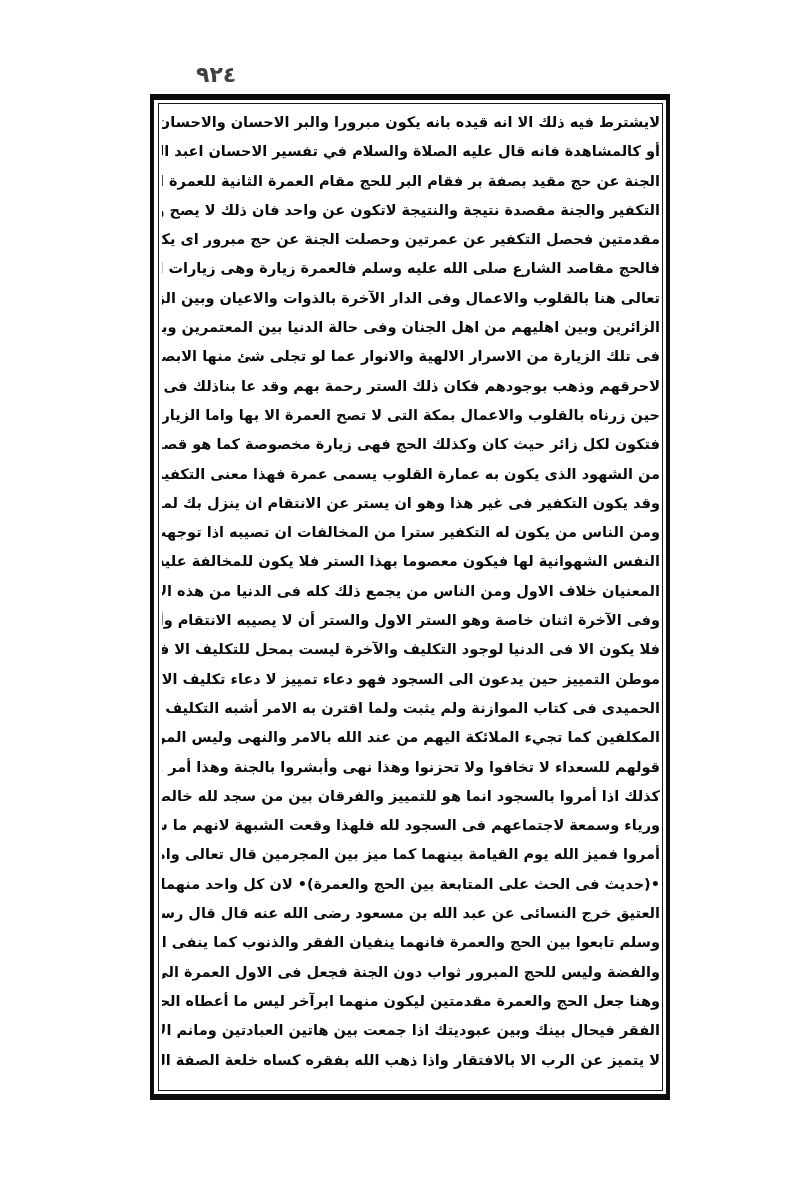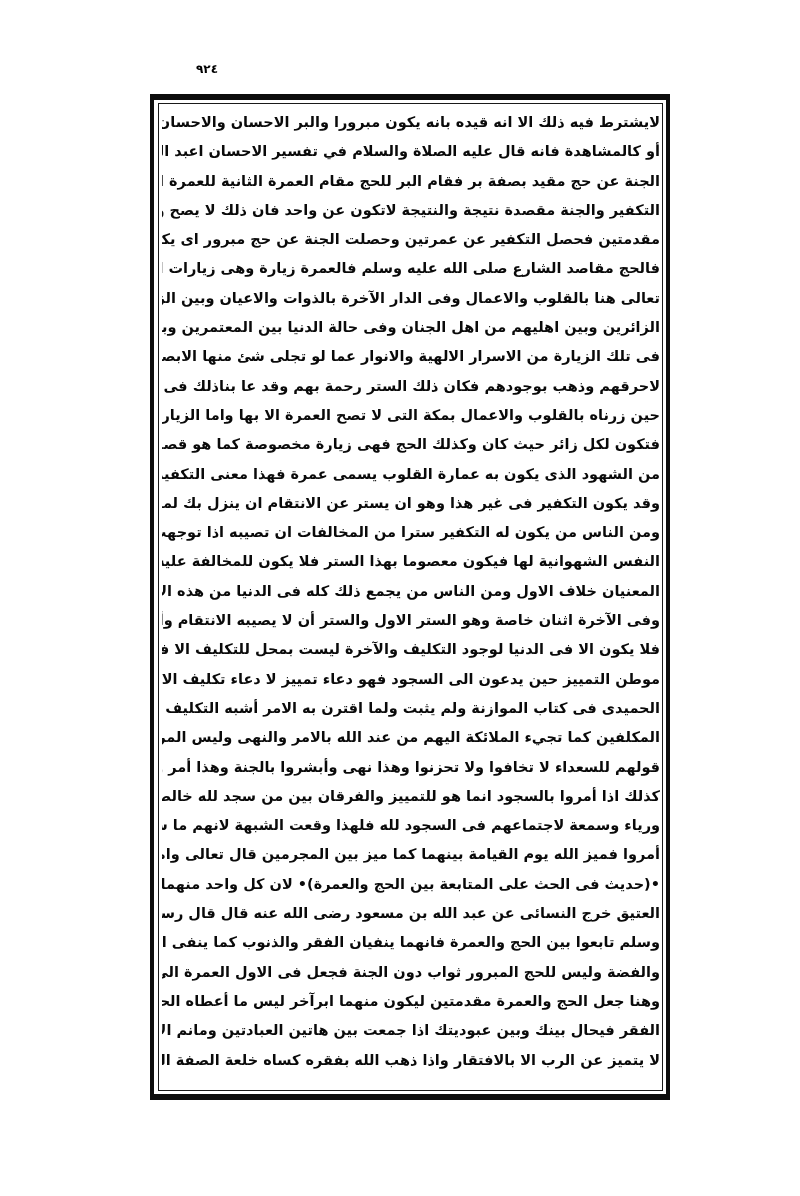--- a/index.html
+++ b/index.html
@@ -1,20 +1,20 @@
 <!DOCTYPE html>
 <html><head>
 <meta charset="utf-8">
 <style>
   html, body { margin: 0; padding: 0; background: #ffffff; }
   body { width: 800px; height: 1196px; position: relative; overflow: hidden; }
   .page-number {
     position: absolute; left: 196px; top: 62px;
-    font-family: "DejaVu Sans", sans-serif; font-size: 12px; font-weight: bold;
-    color: #000000; direction: rtl; letter-spacing: 0.5px; text-align: right;
+    font-family: "DejaVu Sans", sans-serif; font-size: 22px; font-weight: bold;
+    color: #404040; direction: rtl; letter-spacing: 0.5px; text-align: right;
   }
   .frame {
     position: absolute; left: 150px; top: 94px; width: 520px; height: 1006px;
     border: 4px solid #0d0d0d; border-top-width: 6px; border-bottom-width: 6px;
     box-sizing: border-box;
   }
   .frame-inner {
     position: absolute; left: 4px; right: 3px; top: 3px; bottom: 3px;
     border: 1.5px solid #1a1a1a;
   }

